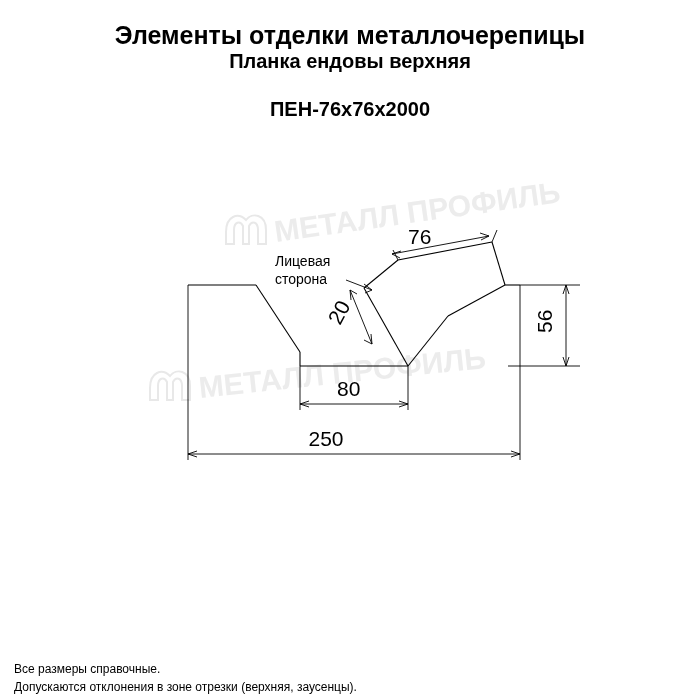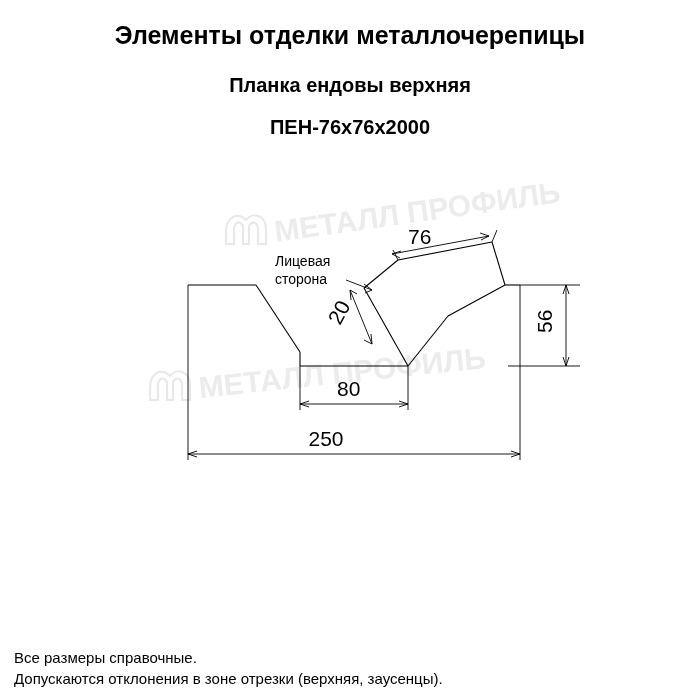--- a/index.html
+++ b/index.html
@@ -29,42 +29,41 @@
   }
   .title-main {
     font-size: 25px;
     font-weight: bold;
     letter-spacing: 0px;
     line-height: 1.1;
   }
   .title-sub {
     font-size: 20px;
     font-weight: bold;
-    margin-top: 24px;
     line-height: 1.1;
   }
   .title-code {
     font-size: 20px;
     font-weight: bold;
-    margin-top: 20px;
+    margin-top: 26px;
     line-height: 1.1;
   }
   .drawing {
     position: absolute;
     top: 170px;
     left: 0;
     width: 700px;
     height: 330px;
   }
   .footer {
     position: absolute;
     left: 14px;
-    bottom: 10px;
+    bottom: 4px;
     width: 670px;
-    font-size: 15px;
+    font-size: 12px;
     line-height: 1.45;
     color: #000;
   }
   .footer div {
     white-space: nowrap;
   }
   svg {
     display: block;
   }
   .wm {

